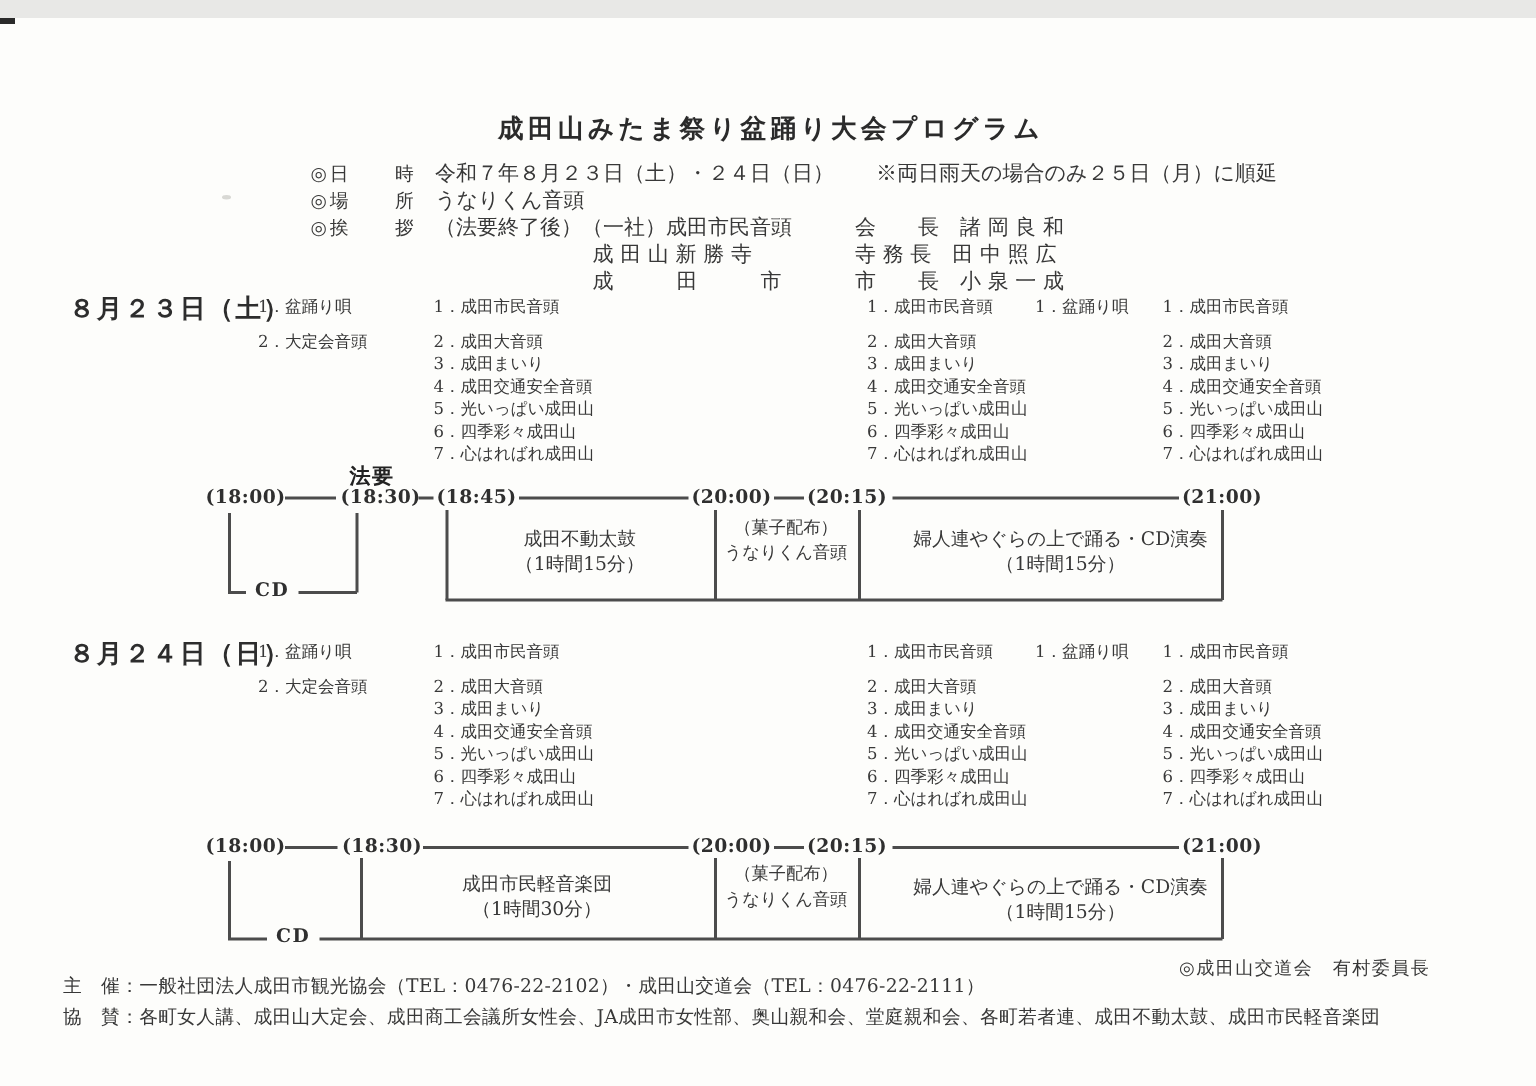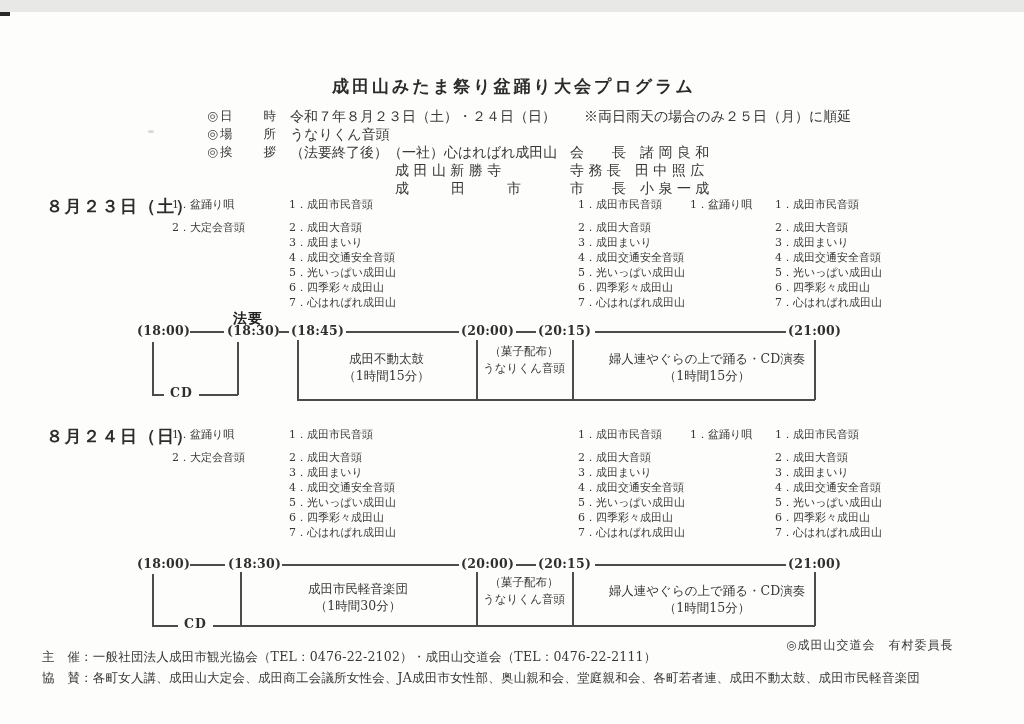--- a/index.html
+++ b/index.html
@@ -50,21 +50,21 @@
 
   <div class="t info-label" style="left:207px;top:96px;">◎日　　時</div>
   <div class="t info-value" style="left:290px;top:96px;">令和７年８月２３日（土）・２４日（日）　　※両日雨天の場合のみ２５日（月）に順延</div>
 
   <div class="t info-label" style="left:207px;top:114px;">◎場　　所</div>
   <div class="t info-value" style="left:290px;top:114px;">うなりくん音頭</div>
 
   <div class="t info-label" style="left:207px;top:132px;">◎挨　　拶</div>
   <div class="t info-value" style="left:290px;top:132px;">（法要終了後）</div>
 
-  <div class="t info-value" style="left:388px;top:132px;">（一社）心はればれ成田山</div>
+  <div class="t info-value" style="left:388px;top:132px;">（一社）成田市民音頭</div>
   <div class="t info-value" style="left:570px;top:132px;">会　　長　諸 岡 良 和</div>
 
   <div class="t info-value" style="left:395px;top:150px;">成 田 山 新 勝 寺</div>
   <div class="t info-value" style="left:570px;top:150px;">寺 務 長　田 中 照 広</div>
 
   <div class="t info-value" style="left:395px;top:168px;">成　　　田　　　市</div>
   <div class="t info-value" style="left:570px;top:168px;">市　　長　小 泉 一 成</div>
 
   <div class="t day-date" style="left:46px;top:184px;">８月２３日（土）</div>
 

